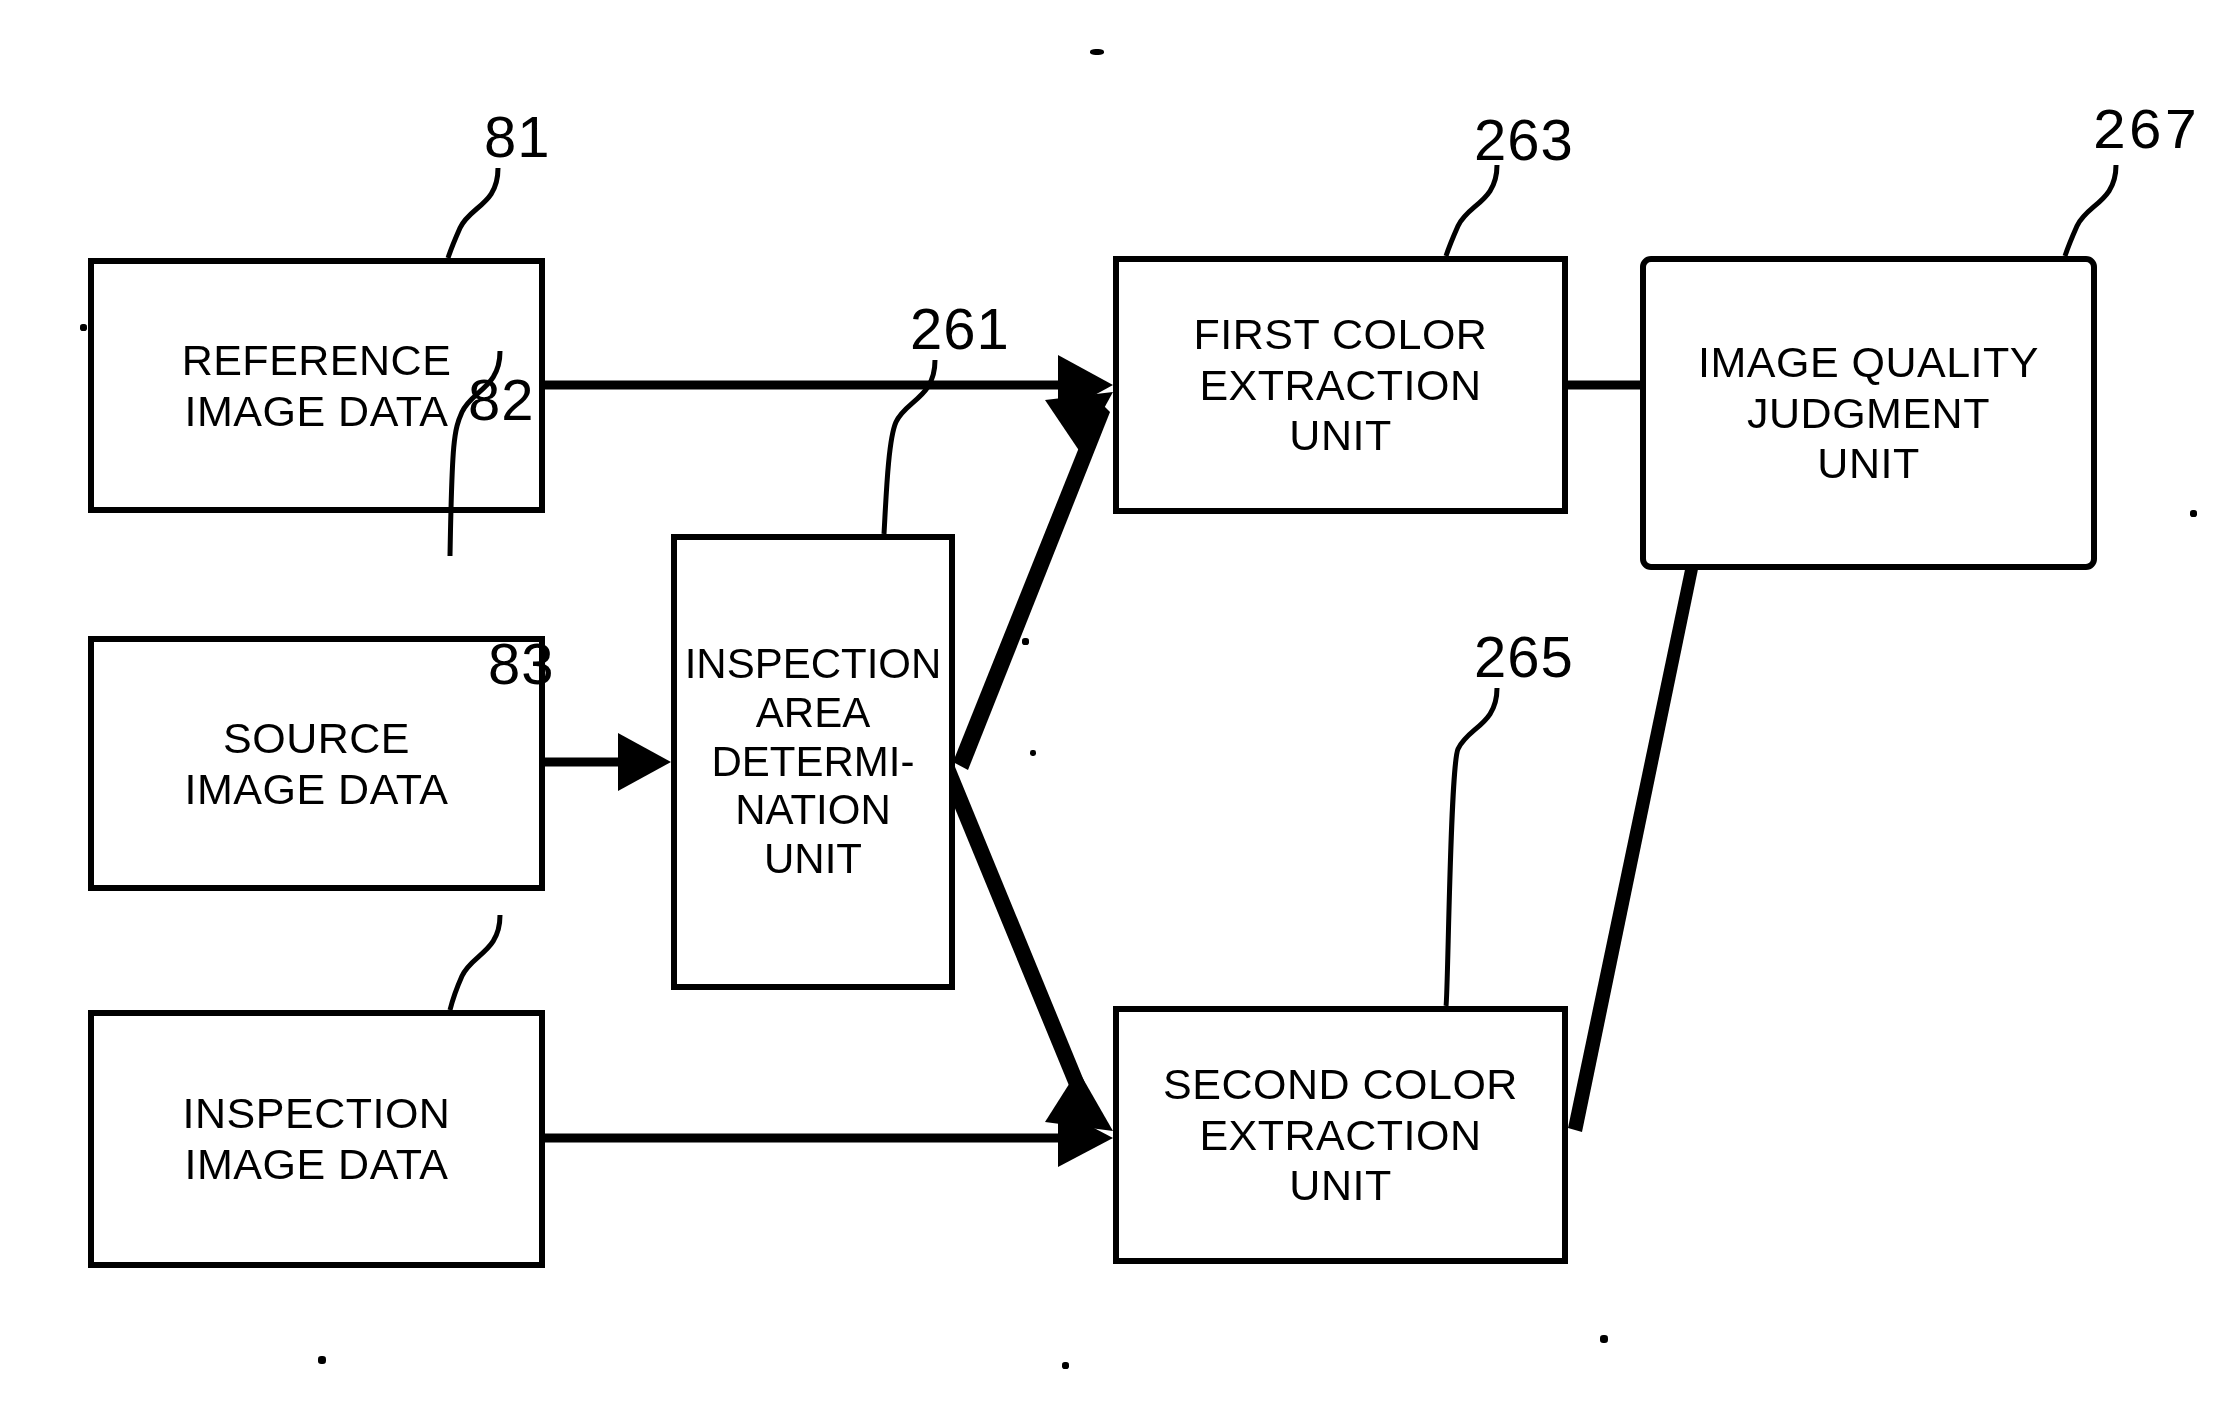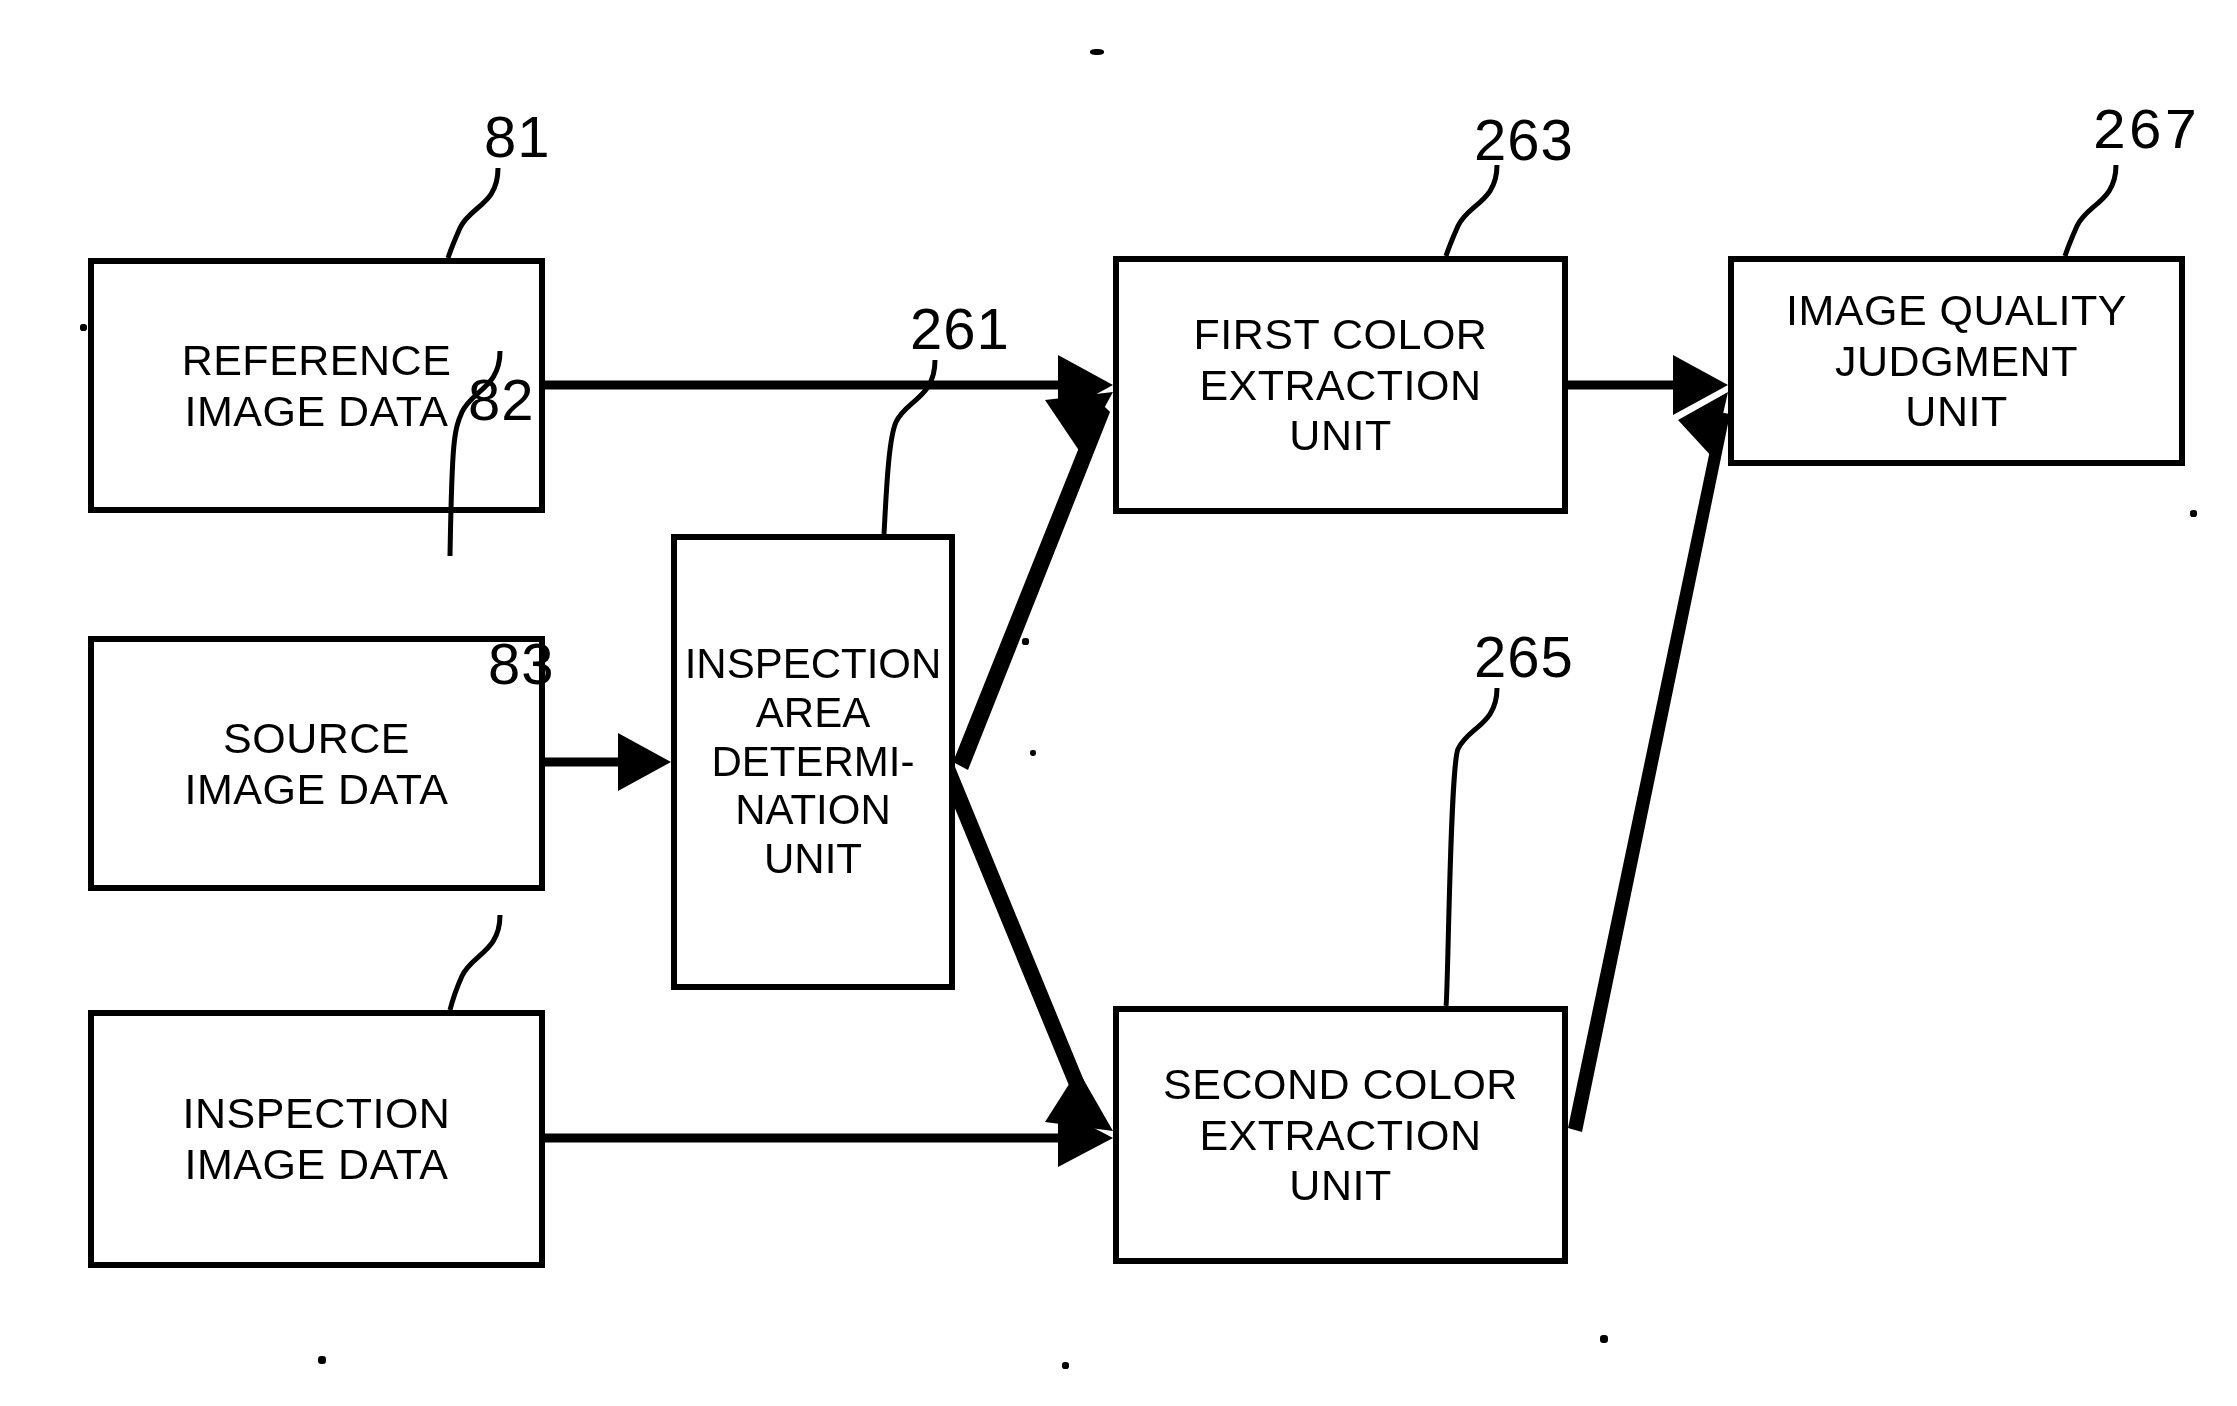--- a/index.html
+++ b/index.html
@@ -135,21 +135,21 @@
 EXTRACTION
 UNIT</span>
   </div>
 
   <div class="node-box" style="left:1113px; top:1006px; width:455px; height:258px;">
     <span class="node-label">SECOND COLOR
 EXTRACTION
 UNIT</span>
   </div>
 
-  <div class="node-box" style="left:1728px; top:256px; width:457px; height:210px;">
+  <div class="node-box" style="left:1640px; top:256px; width:457px; height:314px;border-radius:11px;">
     <span class="node-label">IMAGE QUALITY
 JUDGMENT
 UNIT</span>
   </div>
 
   <svg class="leader-layer" style="position:absolute;left:0;top:0;width:2237px;height:1406px;" viewBox="0 0 2237 1406" xmlns="http://www.w3.org/2000/svg">
     <path d="M 498 168 C 498 205 470 206 460 228 C 452 246 450 252 448 258" stroke="#000" stroke-width="5" fill="none"></path>
     <path d="M 500 431 C 500 468 472 470 462 492 C 454 510 452 520 450 636" stroke="#000" stroke-width="5" fill="none" transform="translate(0,-80)"></path>
     <path d="M 500 695 C 500 732 472 734 462 756 C 454 774 452 782 450 790" stroke="#000" stroke-width="5" fill="none" transform="translate(0,220)"></path>
     <path d="M 935 360 C 935 398 906 400 896 422 C 888 440 886 500 884 534" stroke="#000" stroke-width="5" fill="none"></path>

